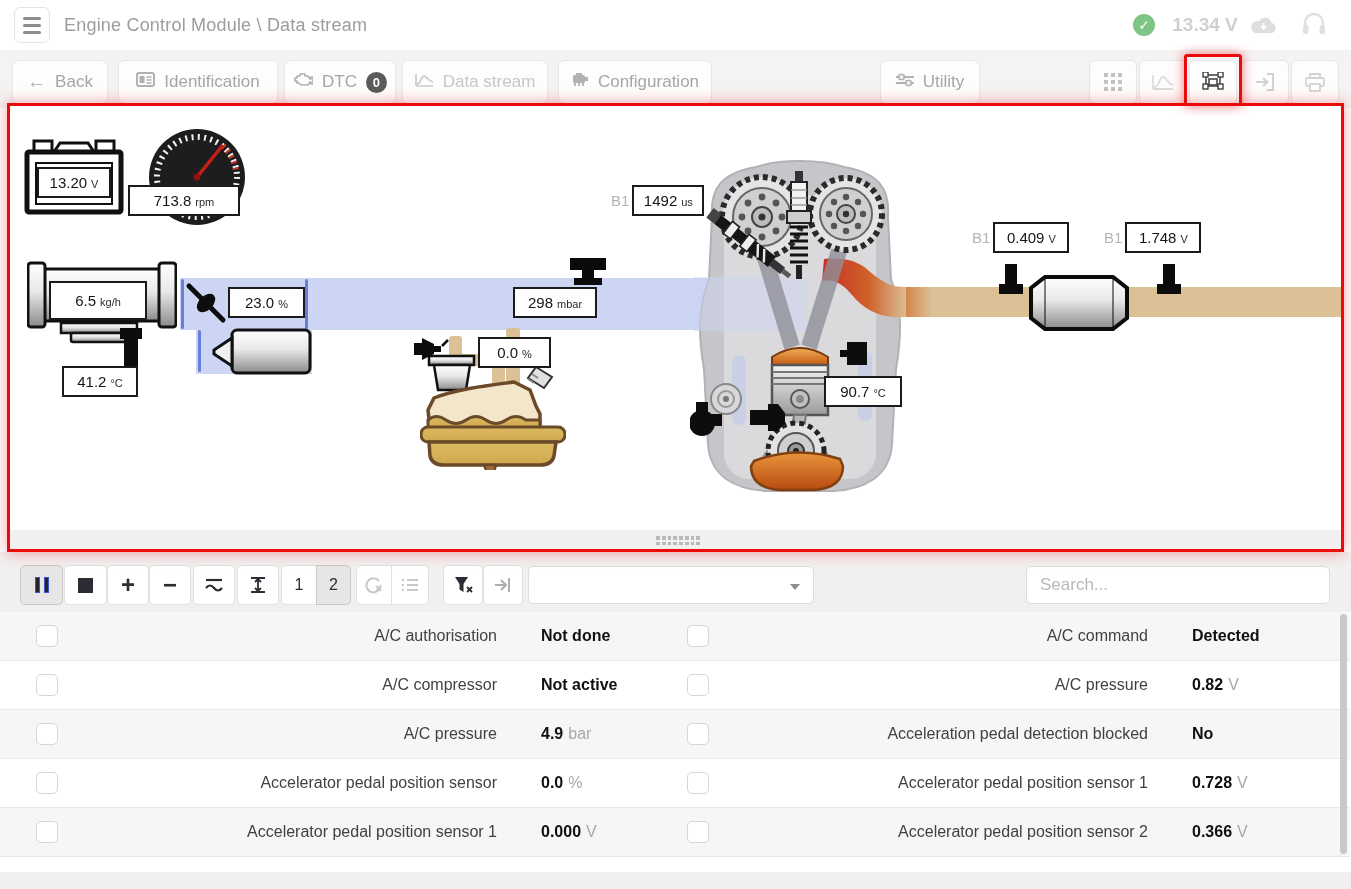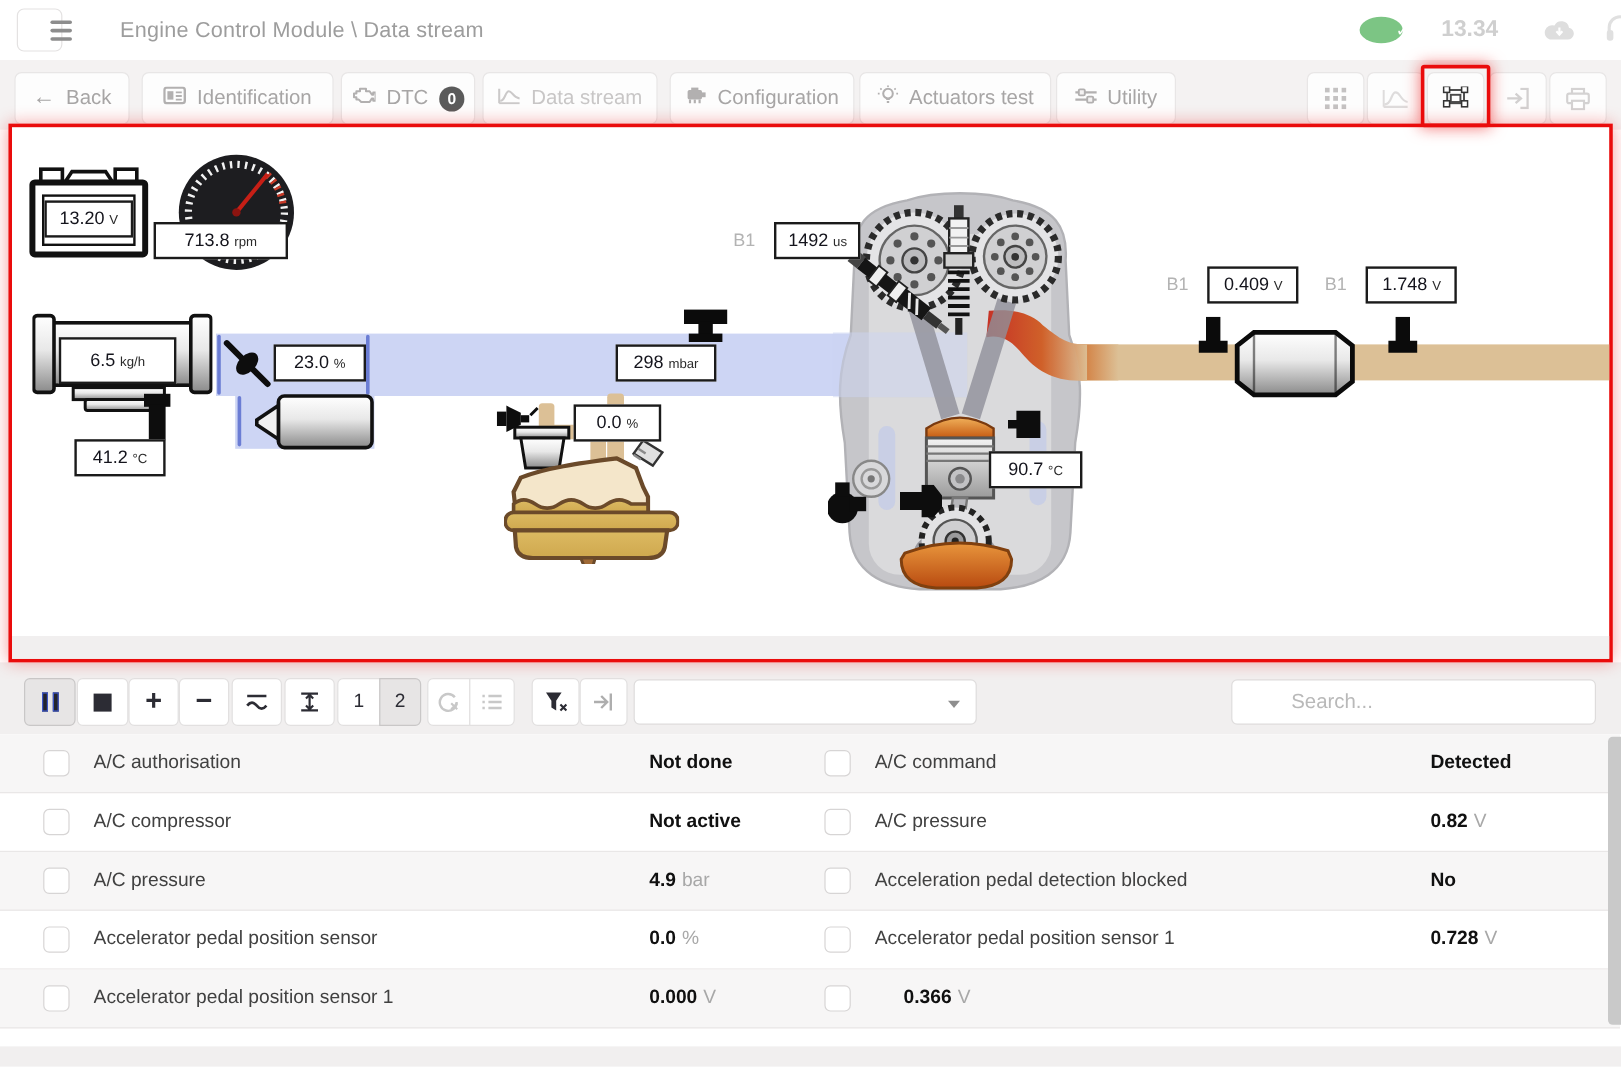--- a/index.html
+++ b/index.html
@@ -1,18 +1,18 @@
 <!DOCTYPE html>
 <html><head>
 <meta charset="utf-8">
 <style>
   * { margin:0; padding:0; box-sizing:border-box; }
   html,body { width:1351px; height:889px; overflow:hidden; background:#fff;
     font-family:"Liberation Sans","DejaVu Sans",sans-serif; }
-  .abs { position:absolute;padding-left:36px; }
+  .abs { position:absolute; }
   #page { position:relative; width:1351px; height:889px; background:#fff; }
 
   
   #header { left:0; top:0; width:1351px; height:50px; background:#fff; }
   #menu-btn { left:14px; top:7px; width:36px; height:36px; border:1px solid #e4e2e2;
     border-radius:6px; background:#fff; display:flex; flex-direction:column;
     justify-content:center; align-items:center; gap:4px; cursor:pointer; }
   #menu-btn i { display:block; width:18px; height:3px; background:#8d8d8d; border-radius:2px; }
   #page-title { left:64px; top:0; height:50px; line-height:50px; color:#9d9d9d;
     font-size:18px; letter-spacing:.2px; }
@@ -54,21 +54,21 @@
   .tanpipe { position:absolute; z-index:2; background:#dcc096; border-radius:3px; }
   .seg-tick { position:absolute; z-index:3; width:3px; background:#5366cc; opacity:.8; border-radius:2px; }
 
   .dsvg { position:absolute; z-index:5; }
   .sensor-black { position:absolute; z-index:6; }
 
   .vlabel { position:absolute; z-index:10; background:#fff; border:2px solid #1b1b1b;
     padding:5px 9px; font-size:15px; color:#14141c; white-space:nowrap; text-align:center;
     display:inline-flex; align-items:baseline; justify-content:center; gap:4px; }
   .vlabel .u { font-size:11px; color:#2a2a2a; }
-  .bankwrap { position:absolute; z-index:10; display:flex; align-items:center; gap:16px; }
+  .bankwrap { position:absolute; z-index:10; display:flex; align-items:center; gap:3px; }
   .bankwrap .vlabel { position:static; }
   .b1 { color:#b3b3b3; font-size:15px; }
 
   
   #toolstrip { left:0; top:552px; width:1351px; height:60px; background:#f1efef; }
   .tbtn { position:absolute; top:565px; height:40px; background:#fff; border:1px solid #e2e0e0;
     border-radius:5px; display:flex; align-items:center; justify-content:center;
     cursor:pointer; color:#2c2c34; font-size:16px; }
   .tbtn.active { background:#e7e5e5; border-color:#c9c7c7; }
   .tbtn.dis { color:#c8c8c8; }
@@ -89,21 +89,21 @@
   
   #table { left:0; top:612px; width:1351px; height:260px; background:#fff; }
   .trow { position:absolute; width:675px; height:49px; display:flex; align-items:center;
     border-bottom:1px solid #e9e7e7; }
   .trow.stripe { background:#f7f6f6; }
   .cbx { width:22px; height:22px; border:1px solid #d7d5d5; border-radius:5px;
     background:#fff; flex:none; cursor:pointer; }
   .trow.lft .cbx { margin-left:36px; }
   .trow.rgt .cbx { margin-left:12px; }
   .trow .nm { margin-left:20px; flex:1; font-size:16px; color:#414141; overflow:hidden;
-    white-space:nowrap; }
+    white-space:nowrap;text-align:right; }
   .trow.lft .val { width:178px; }
   .trow.rgt .val { width:202px; }
   .val { font-size:16px; }
   .val b { font-weight:700; color:#101010;margin-left:44px; }
   .val .u { color:#a8a8a8; margin-left:5px; font-weight:400; }
   #scroll-thumb { left:1340px; top:614px; width:7px; height:240px; background:#c9c9c9;
     border-radius:4px; z-index:12; cursor:pointer; }
   #footer-strip { left:0; top:872px; width:1351px; height:17px; background:#f1efef; }
 </style>
 </head>
@@ -170,30 +170,20 @@
     <div class="tab" style="left:558px;width:154px">
       <span>
         <svg width="18" height="16" viewBox="0 0 18 16">
             <rect x="2" y="3" width="12" height="8" rx="1.5" fill="#b2b0b0"></rect>
             <rect x="14" y="5" width="3" height="4" fill="#b2b0b0"></rect>
             <path d="M4 11v3M8 11v3M12 11v3" stroke="#b2b0b0" stroke-width="1.8"></path>
             <rect x="5" y="1" width="6" height="2" fill="#b2b0b0"></rect>
           </svg>
       </span>
       <span>Configuration</span>
-    </div>
-    <div class="tab" style="left:716px;width:160px">
-      <span>
-        <svg width="18" height="17" viewBox="0 0 18 17">
-            <circle cx="9" cy="7" r="4" fill="none" stroke="#b2b0b0" stroke-width="1.7"></circle>
-            <path d="M7.5 11.5h3M8 14h2" stroke="#b2b0b0" stroke-width="1.5"></path>
-            <path d="M9 0v1.6M2.6 2.6l1.2 1.2M15.4 2.6l-1.2 1.2M0.5 7h1.6M15.9 7h1.6" stroke="#b2b0b0" stroke-width="1.4" stroke-dasharray="1.5 1.5"></path>
-          </svg>
-      </span>
-      <span>Actuators test</span>
     </div>
     <div class="tab" style="left:880px;width:100px">
       <span>
         <svg width="18" height="14" viewBox="0 0 18 14">
             <path d="M0 4h18M0 10h18" stroke="#b2b0b0" stroke-width="1.8"></path>
             <rect x="3" y="1.5" width="5" height="5" rx="1" fill="#f4f2f2" stroke="#b2b0b0" stroke-width="1.6"></rect>
             <rect x="10" y="7.5" width="5" height="5" rx="1" fill="#f4f2f2" stroke="#b2b0b0" stroke-width="1.6"></rect>
           </svg>
       </span>
       <span>Utility</span>
@@ -640,19 +630,20 @@
       <span class="nm">Acceleration pedal detection blocked</span>
       <span class="val"><b>No</b><span class="u"></span></span>
     </div>
     <div class="trow rgt" style="left:675px;top:147px">
       <span class="cbx"></span>
       <span class="nm">Accelerator pedal position sensor 1</span>
       <span class="val"><b>0.728</b><span class="u">V</span></span>
     </div>
     <div class="trow rgt stripe" style="left:675px;top:196px">
       <span class="cbx"></span>
+      <span class="nm">Accelerator pedal position sensor 2</span>
       <span class="val"><b>0.366</b><span class="u">V</span></span>
     </div>
   </div>
   <div id="scroll-thumb" class="abs"></div>
   <div id="footer-strip" class="abs"></div>
 
 </div>
 
 </body></html>

